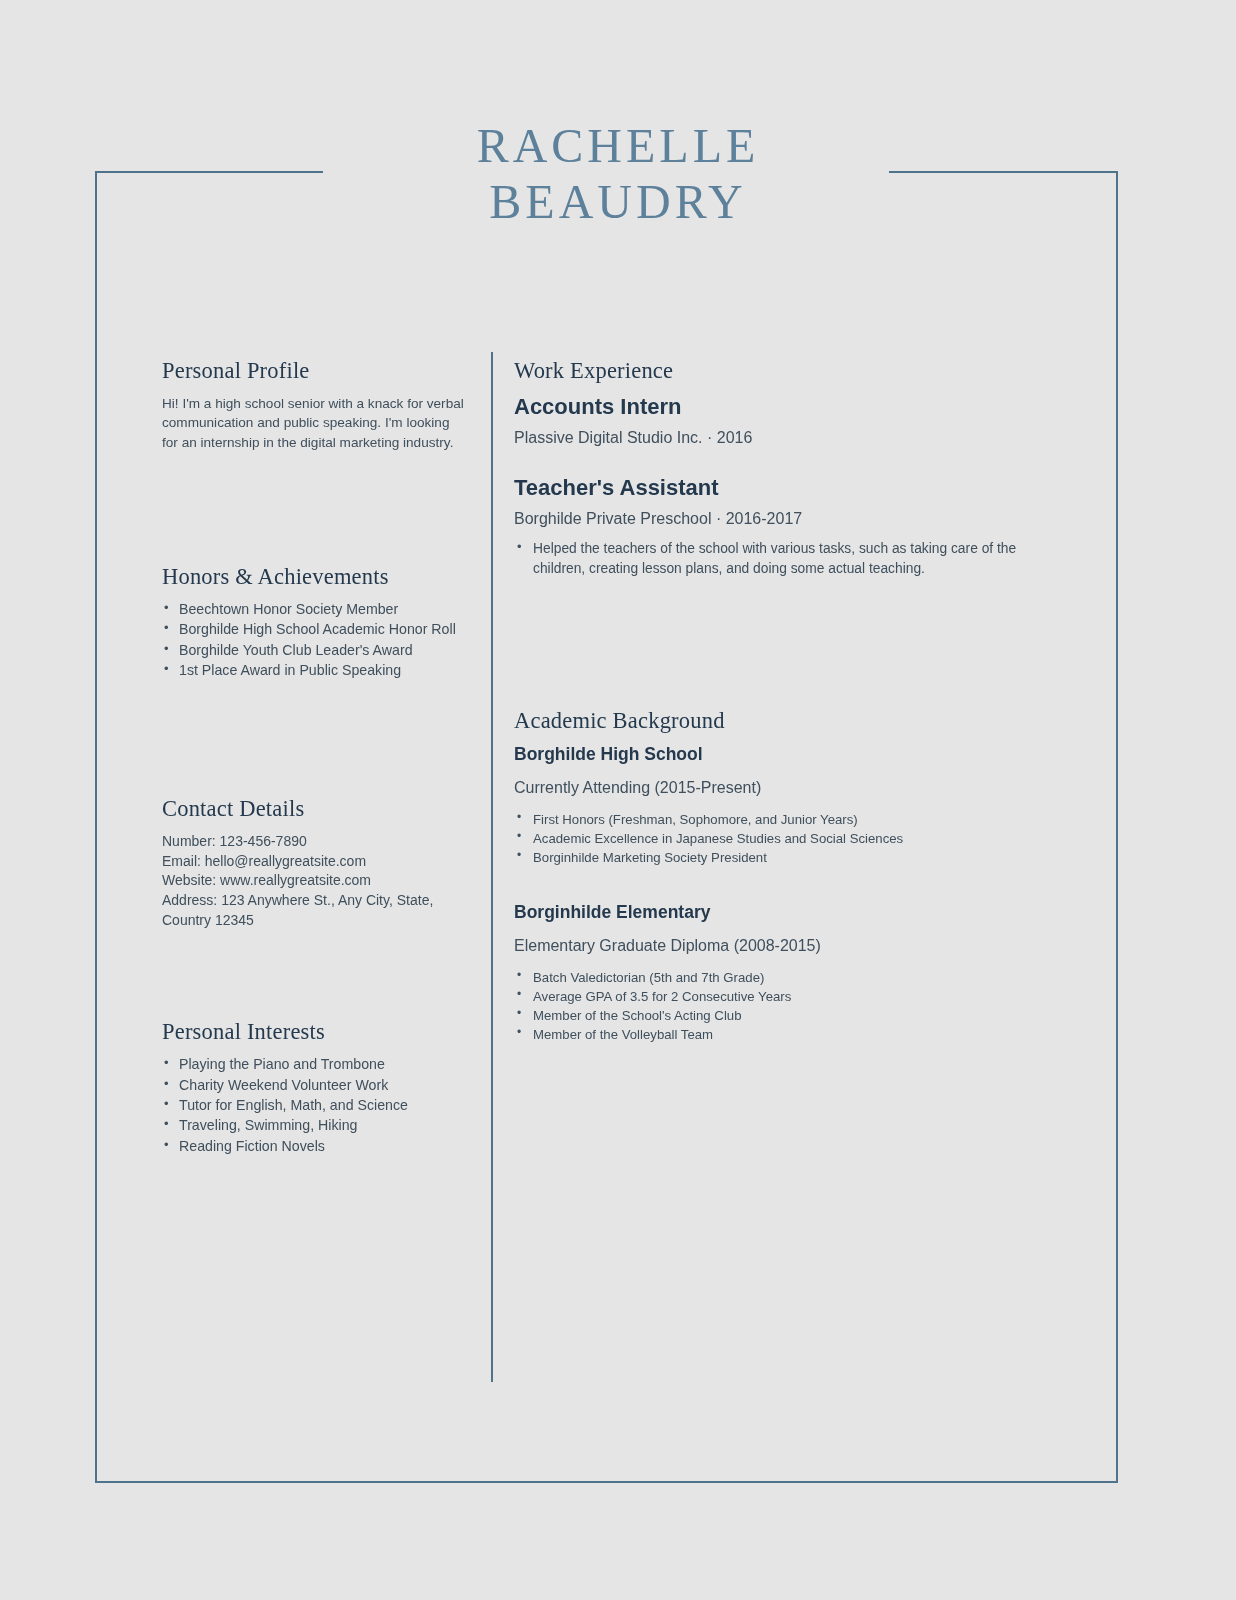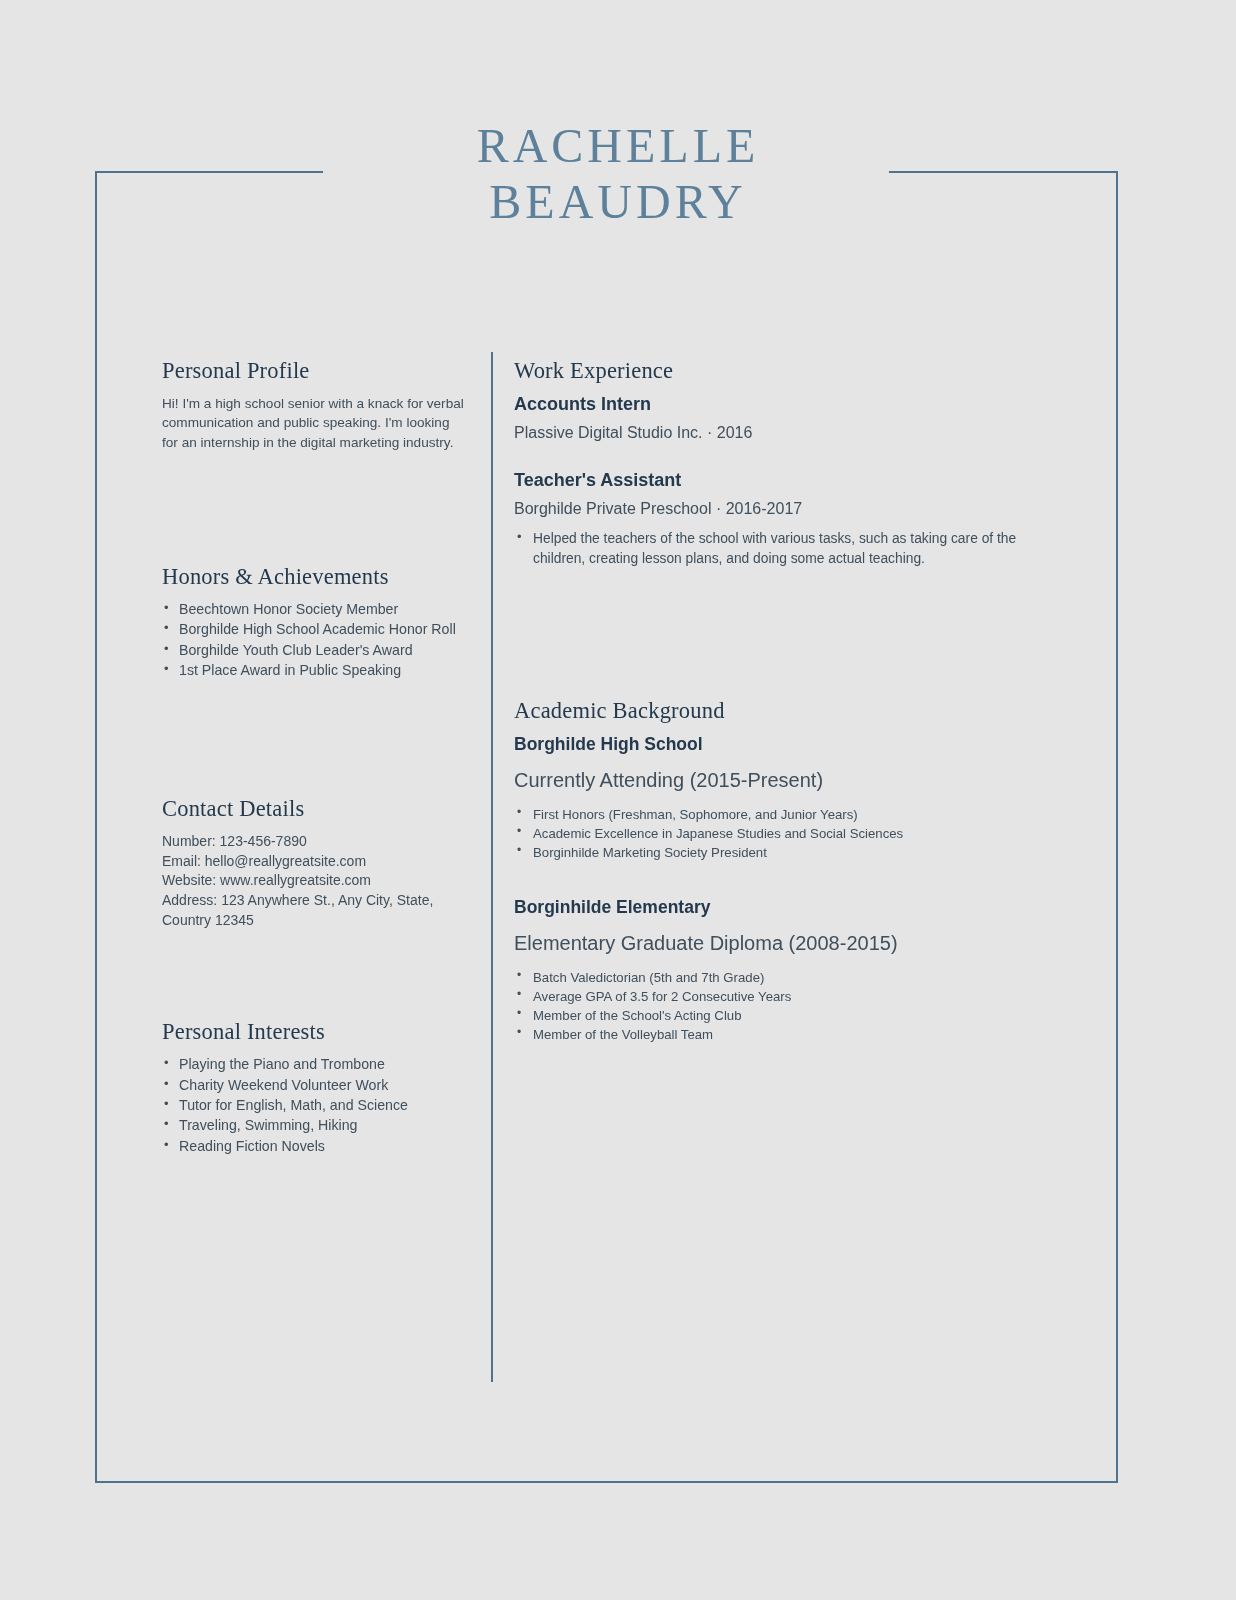--- a/index.html
+++ b/index.html
@@ -155,21 +155,21 @@
     line-height: 1.42;
     color: #3f4f5c;
   }
 
   .gap-profile { height: 112px; }
   .gap-honors  { height: 114px; }
   .gap-contact { height: 88px; }
 
   
   .job-title {
-    font-size: 18px;
+    font-size: 22px;
     font-weight: bold;
     color: #24394d;
     margin: 0 0 9px 0;
   }
   .job-meta {
     font-size: 16px;
     color: #3f4f5c;
     margin: 0 0 11px 0;
     font-weight: normal;
   }
@@ -194,21 +194,21 @@
   .job-block { margin-bottom: 28px; }
   .job-block:last-child { margin-bottom: 0; }
 
   .edu-title {
     font-size: 17.5px;
     font-weight: bold;
     color: #24394d;
     margin: 0 0 14px 0;
   }
   .edu-meta {
-    font-size: 20px;
+    font-size: 16px;
     color: #3f4f5c;
     margin: 0 0 13px 0;
   }
   ul.edu-bullets {
     margin: 0;
     padding: 0 0 0 19px;
     list-style: none;
   }
   ul.edu-bullets li {
     position: relative;

